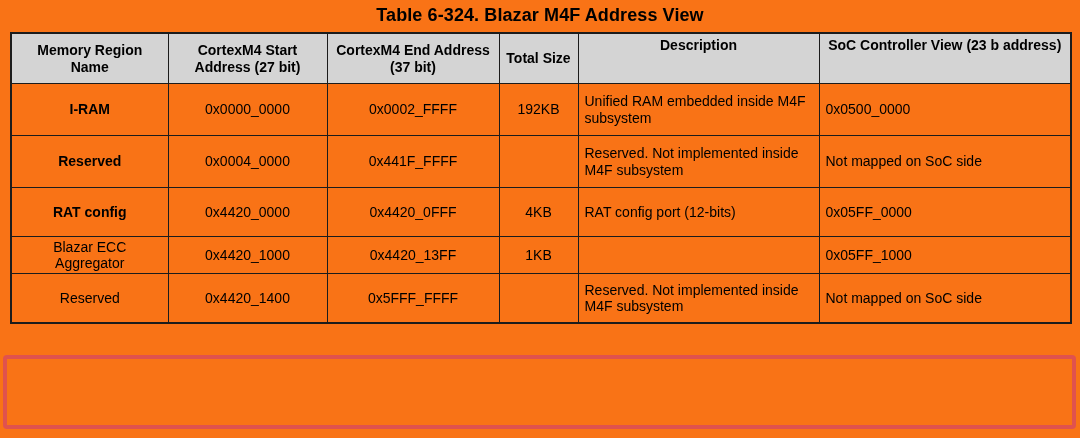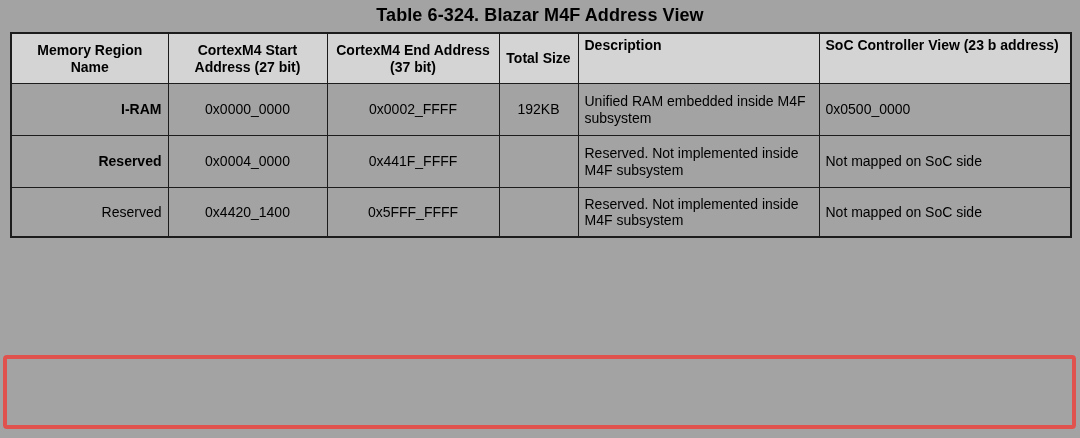--- a/index.html
+++ b/index.html
@@ -5,21 +5,21 @@
   :root{
     --header-bg:#d4d4d4;
     --border:#1c1c1c;
     --highlight:#e0524e;
     --text:#000000;
   }
   html,body{margin:0;padding:0;background:#ffffff;}
   .page{
     position:relative;
     width:1080px;height:438px;
-    background:#a3a3a3;
+    background:#f97316;
     overflow:hidden;
     font-family:"Liberation Sans","DejaVu Sans",sans-serif;
     color:var(--text);
   }
   .table-title{
     position:absolute;top:5px;left:0;width:1080px;
     text-align:center;
     font-size:18px;font-weight:bold;
     letter-spacing:.1px;
   }
@@ -38,26 +38,26 @@
   }
   .addr-table thead th{
     background:var(--header-bg);
     font-weight:bold;
     text-align:center;
     vertical-align:middle;
     height:44px;
   }
   .addr-table thead th.col5,
   .addr-table thead th.col6{
-    text-align:left;
+    text-align:center;
     vertical-align:top;
     padding-top:3px;
   }
   .addr-table td{vertical-align:middle;}
-  .addr-table td:nth-child(1){text-align:right;margin-top:24px;}
+  .addr-table td:nth-child(1){text-align:center;margin-top:24px;}
   .addr-table td:nth-child(2),
   .addr-table td:nth-child(3),
   .addr-table td:nth-child(4){text-align:center;}
   .addr-table td:nth-child(5),
   .addr-table td:nth-child(6){text-align:left;}
   tr.bold-name td:nth-child(1){font-weight:bold;}
   tbody tr:nth-child(1) td{height:47px;}
   tbody tr:nth-child(2) td{height:47px;}
   tbody tr:nth-child(3) td{height:44px;}
   tbody tr:nth-child(4) td{height:28px;}
@@ -111,20 +111,36 @@
     <td>0x0500_0000</td>
   </tr>
         <tr class="bold-name">
     <td>Reserved</td>
     <td>0x0004_0000</td>
     <td>0x441F_FFFF</td>
     <td></td>
     <td>Reserved. Not implemented inside M4F subsystem</td>
     <td>Not mapped on SoC side</td>
   </tr>
+        <tr class="bold-name">
+    <td>RAT config</td>
+    <td>0x4420_0000</td>
+    <td>0x4420_0FFF</td>
+    <td>4KB</td>
+    <td>RAT config port (12-bits)</td>
+    <td>0x05FF_0000</td>
+  </tr>
+        <tr>
+    <td>Blazar ECC Aggregator</td>
+    <td>0x4420_1000</td>
+    <td>0x4420_13FF</td>
+    <td>1KB</td>
+    <td></td>
+    <td>0x05FF_1000</td>
+  </tr>
         <tr>
     <td>Reserved</td>
     <td>0x4420_1400</td>
     <td>0x5FFF_FFFF</td>
     <td></td>
     <td>Reserved. Not implemented inside M4F subsystem</td>
     <td>Not mapped on SoC side</td>
   </tr>
       </tbody>
 

